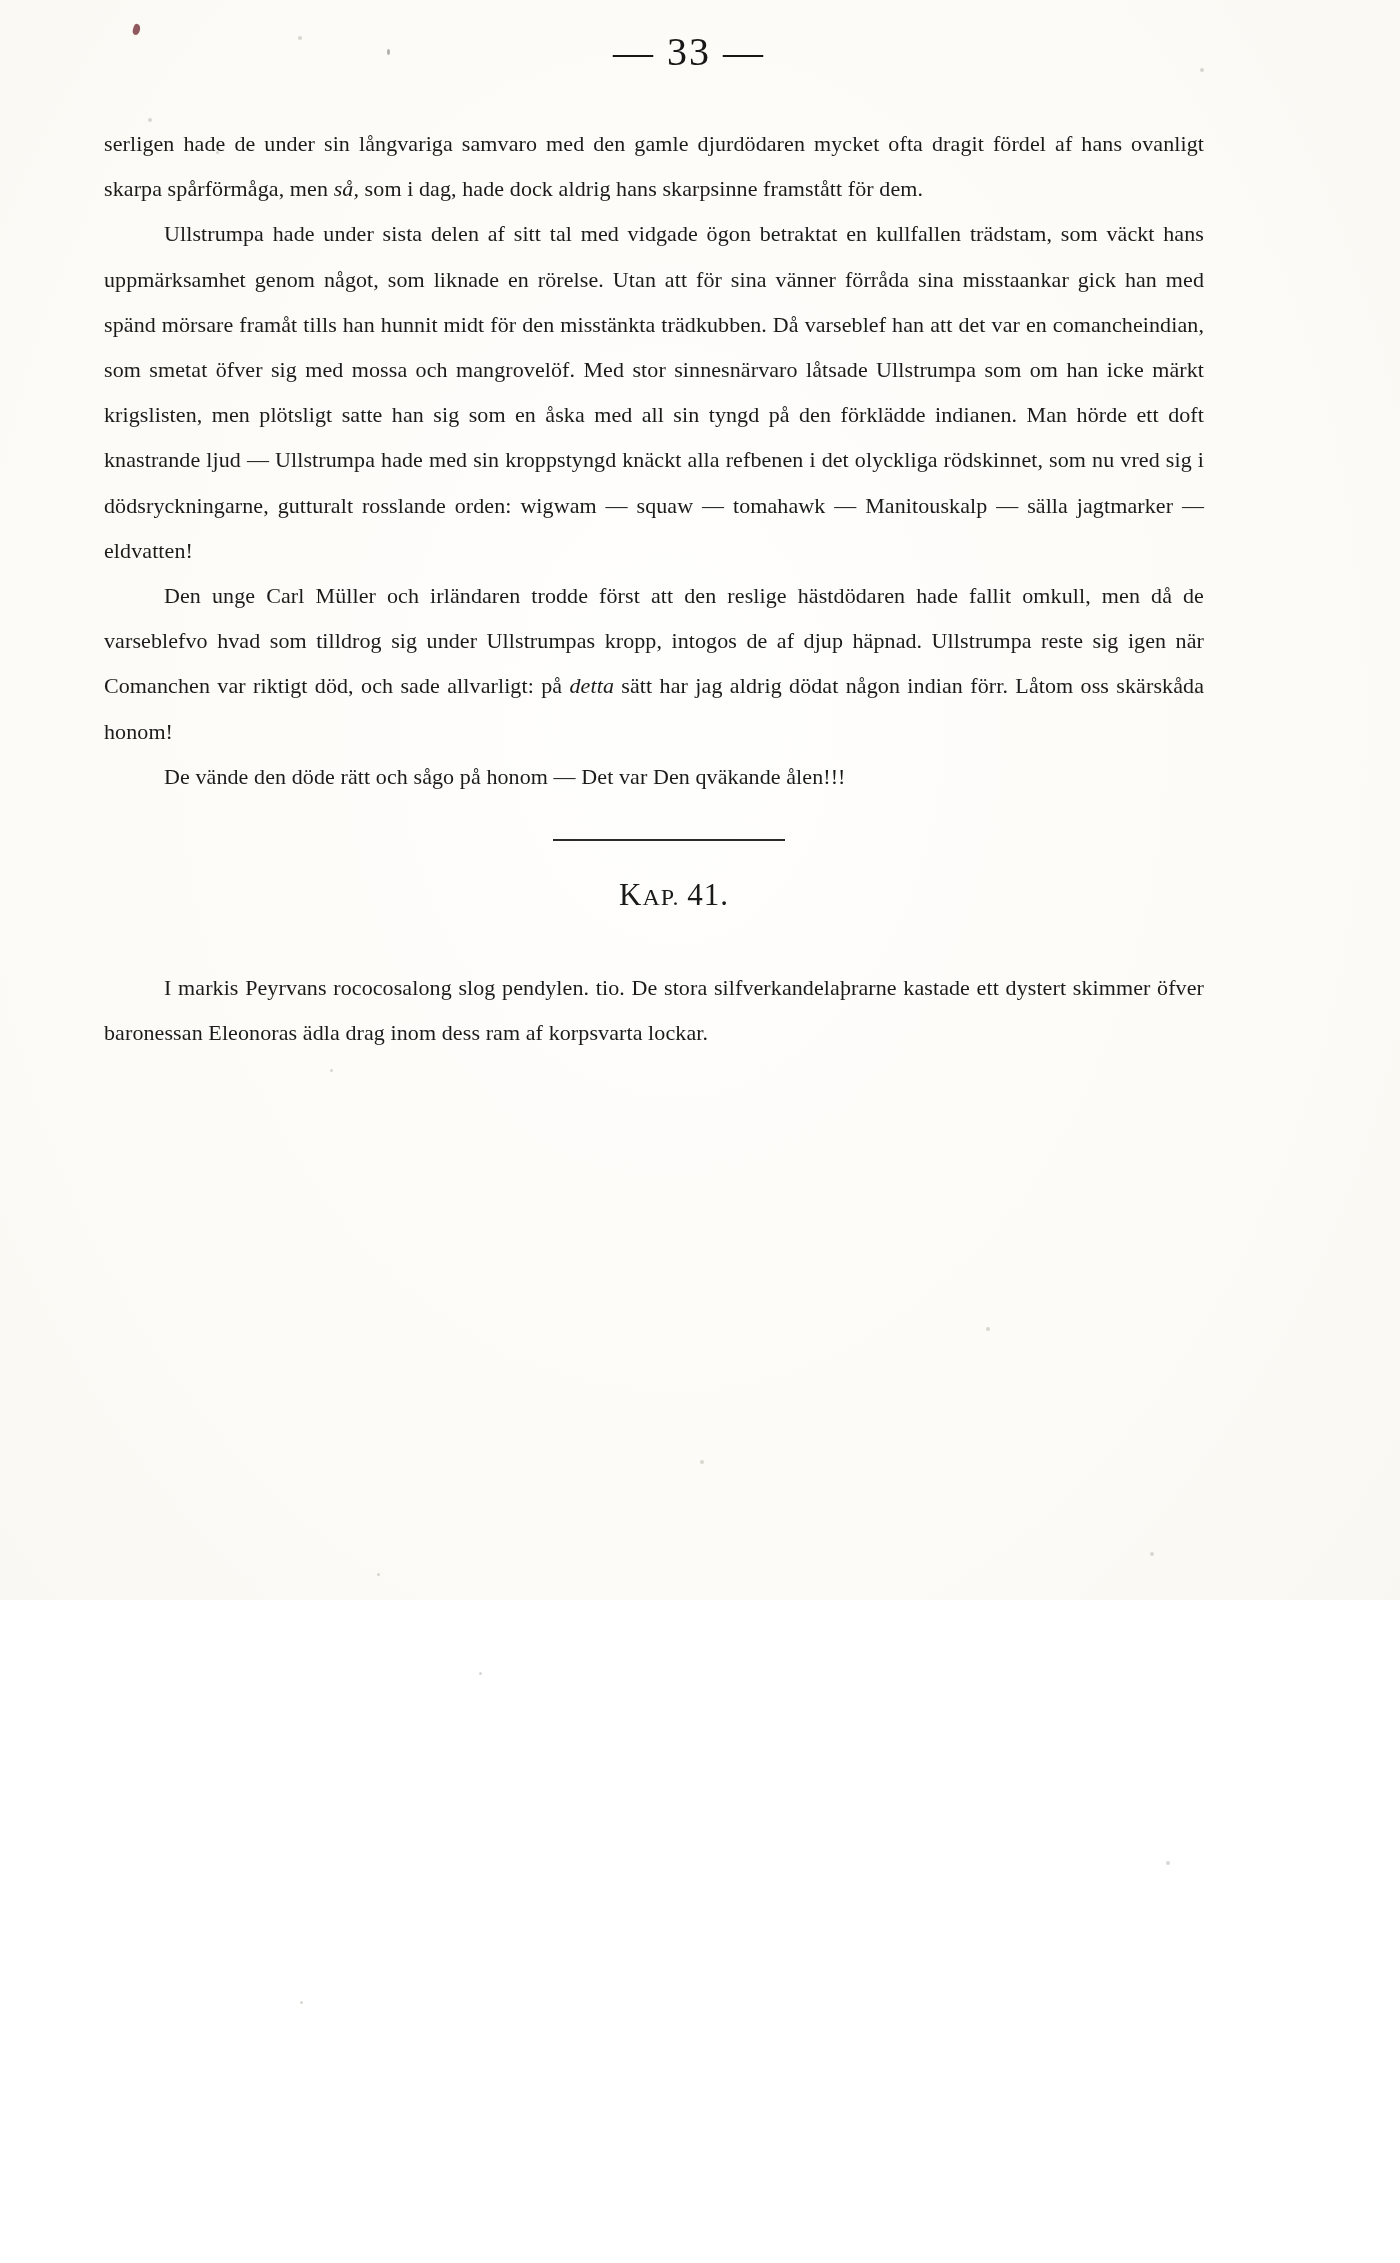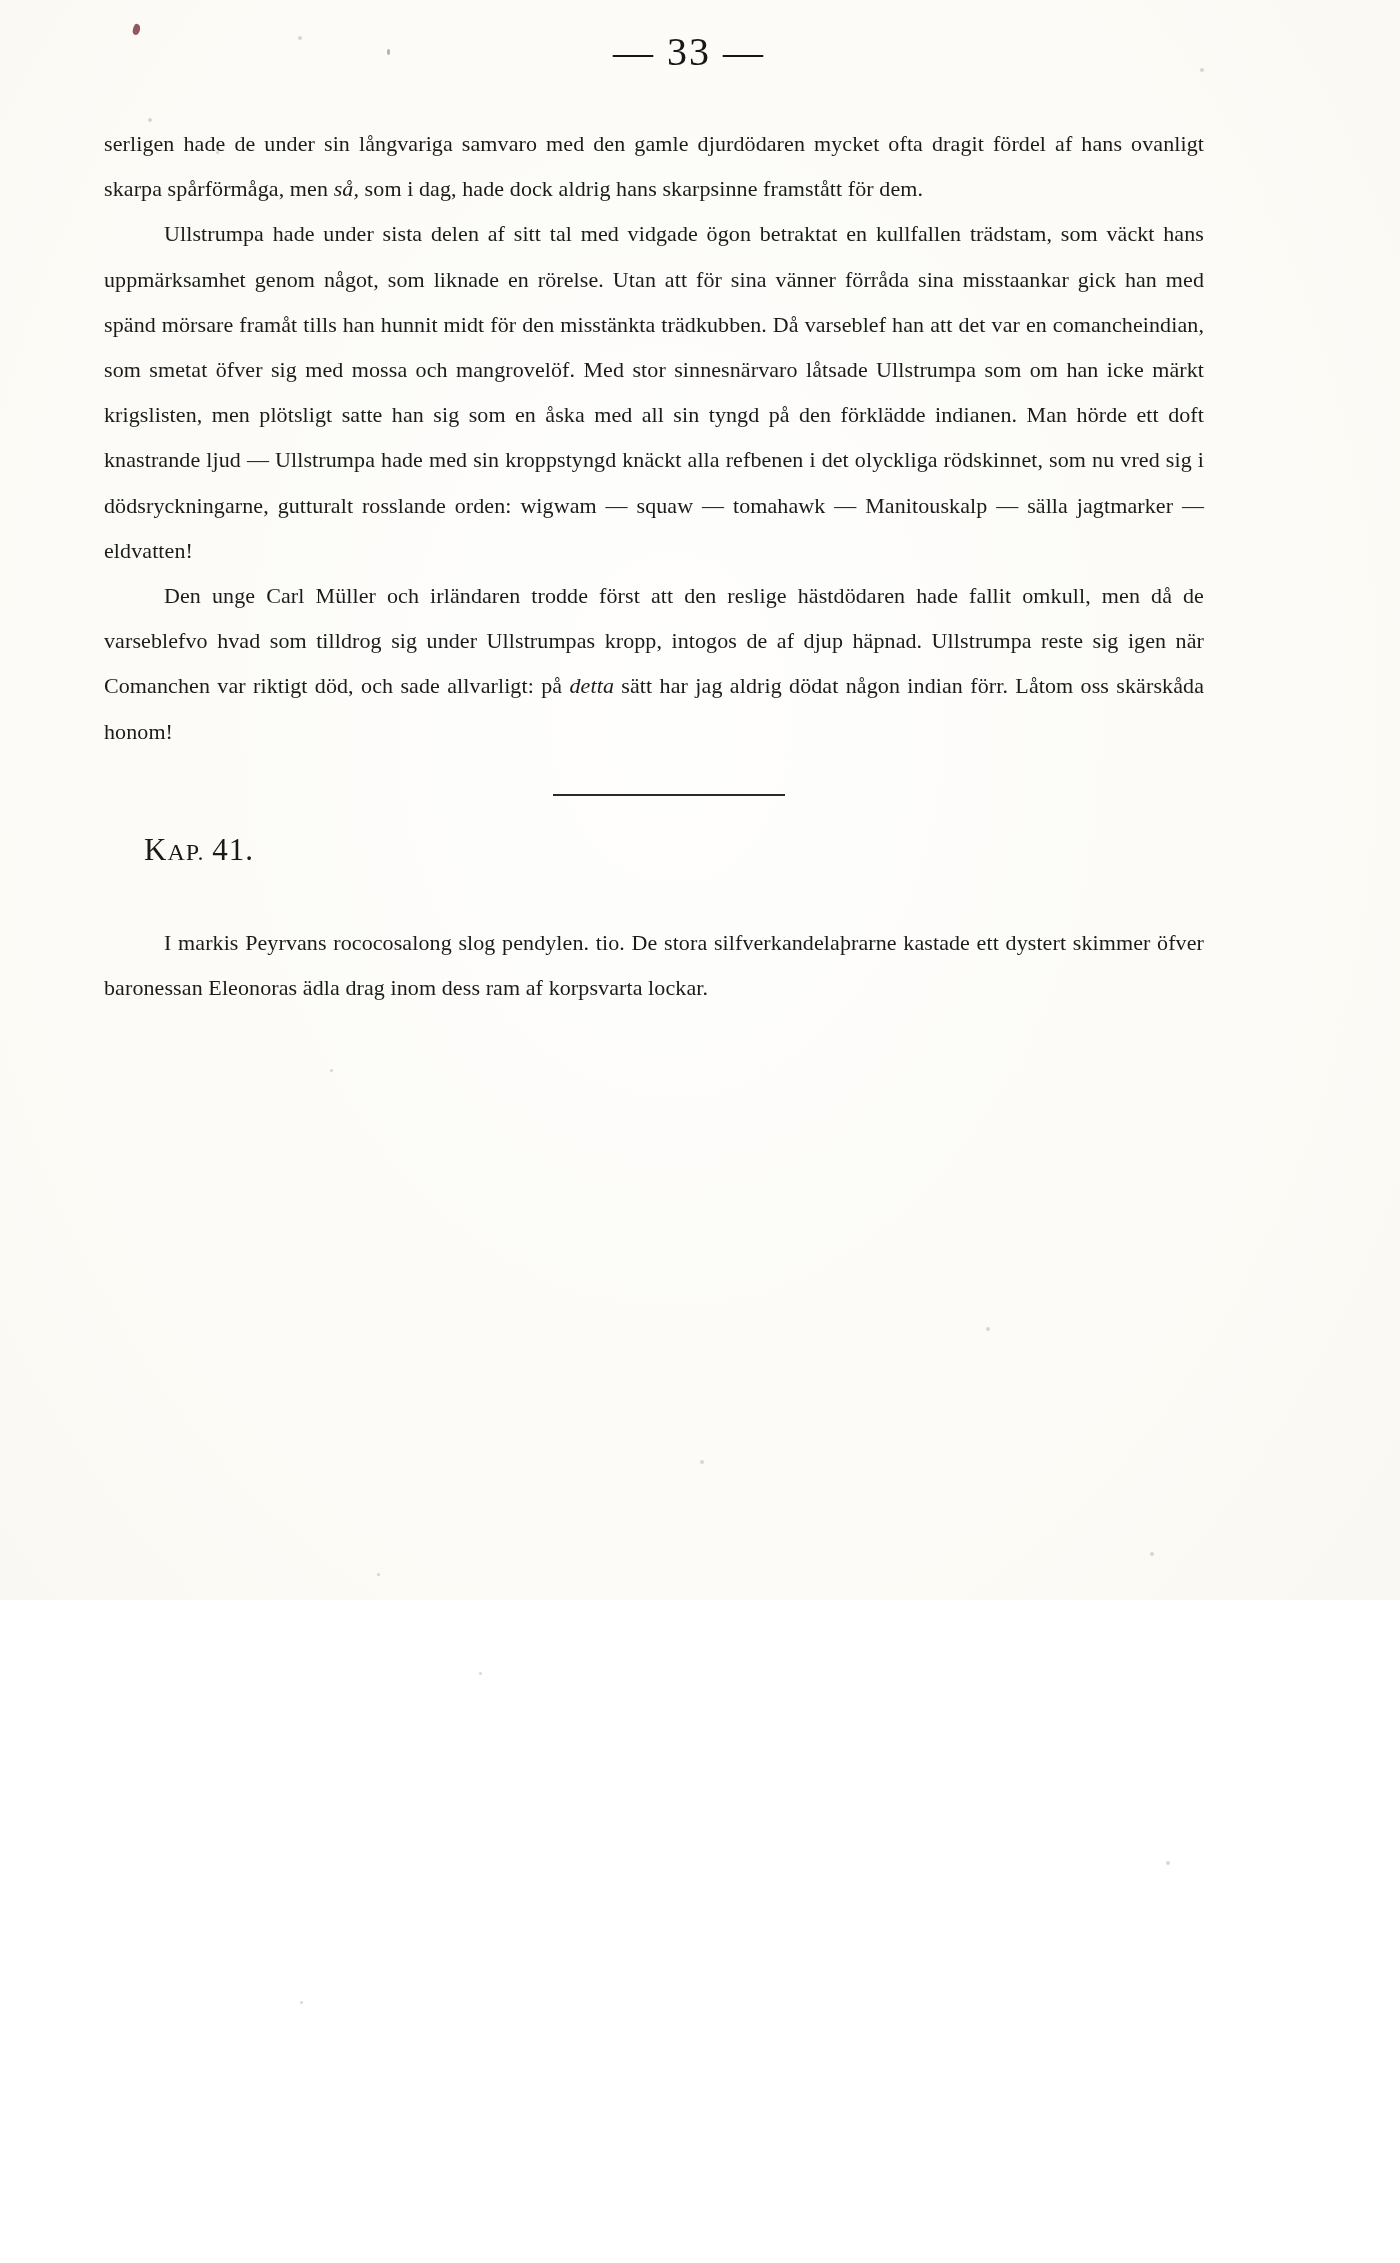--- a/index.html
+++ b/index.html
@@ -94,21 +94,21 @@
     margin-top: 56px;
     letter-spacing: 1.2px;
     width: 1100px;
     padding-left: 40px;
     box-sizing: border-box;
     color: #141414;
     word-spacing: 6px;
   }
 
   .chapter-kap {
-    text-align: left;
+    text-align: center;
     margin-top: 36px;
     width: 1100px;
     padding-left: 40px;
     box-sizing: border-box;
     font-size: 27px;
     letter-spacing: 1px;
   }
   .chapter-kap .sc-first { font-size: 31px; }
   .chapter-kap .sc { font-size: 24px; }
 
@@ -160,20 +160,21 @@
     <div class="folio">— 33 —</div>
 
     <div class="body-block">
 
       <p class="para"><span>serligen hade de under sin långvariga samvaro med den gamle djurdödaren mycket ofta dragit fördel af hans ovanligt skarpa spårförmåga, men </span><span class="italic">så,</span><span> som i dag, hade dock aldrig hans skarpsinne framstått för dem.</span></p>
 
       <p class="para indent">Ullstrumpa hade under sista delen af sitt tal med vidgade ögon betraktat en kullfallen trädstam, som väckt hans uppmärksamhet genom något, som liknade en rörelse. Utan att för sina vänner förråda sina misstaankar gick han med spänd mörsare framåt tills han hunnit midt för den misstänkta trädkubben. Då varseblef han att det var en comancheindian, som smetat öfver sig med mossa och mangrovelöf. Med stor sinnesnärvaro låtsade Ullstrumpa som om han icke märkt krigslisten, men plöts­ligt satte han sig som en åska med all sin tyngd på den förklädde indianen. Man hörde ett doft knastrande ljud — Ullstrumpa hade med sin kroppstyngd knäckt alla refbenen i det olyckliga rödskinnet, som nu vred sig i dödsryckningarne, gutturalt rosslande orden: wigwam — squaw — tomahawk — Manitouskalp — sälla jagtmar­ker — eldvatten!</p>
 
       <p class="para indent"><span>Den unge Carl Müller och irländaren trodde först att den reslige hästdödaren hade fallit omkull, men då de varseblefvo hvad som tilldrog sig under Ullstrumpas kropp, intogos de af djup häpnad. Ullstrumpa reste sig igen när Comanchen var riktigt död, och sade allvarligt: på </span><span class="italic">detta</span><span> sätt har jag aldrig dödat någon indian förr. Låtom oss skärskåda honom!</span></p>
 
+      <p class="para indent">De vände den döde rätt och sågo på honom — Det var Den qväkande ålen!!!</p>
     </div>
 
     <div class="rule-wrap">
       <div class="rule"></div>
     </div>
 
 
     <div class="chapter-kap"><span class="sc-first">K</span><span class="sc">AP.</span><span>&nbsp;</span><span class="sc-first">41.</span></div>
 
     <div class="closing-block">

